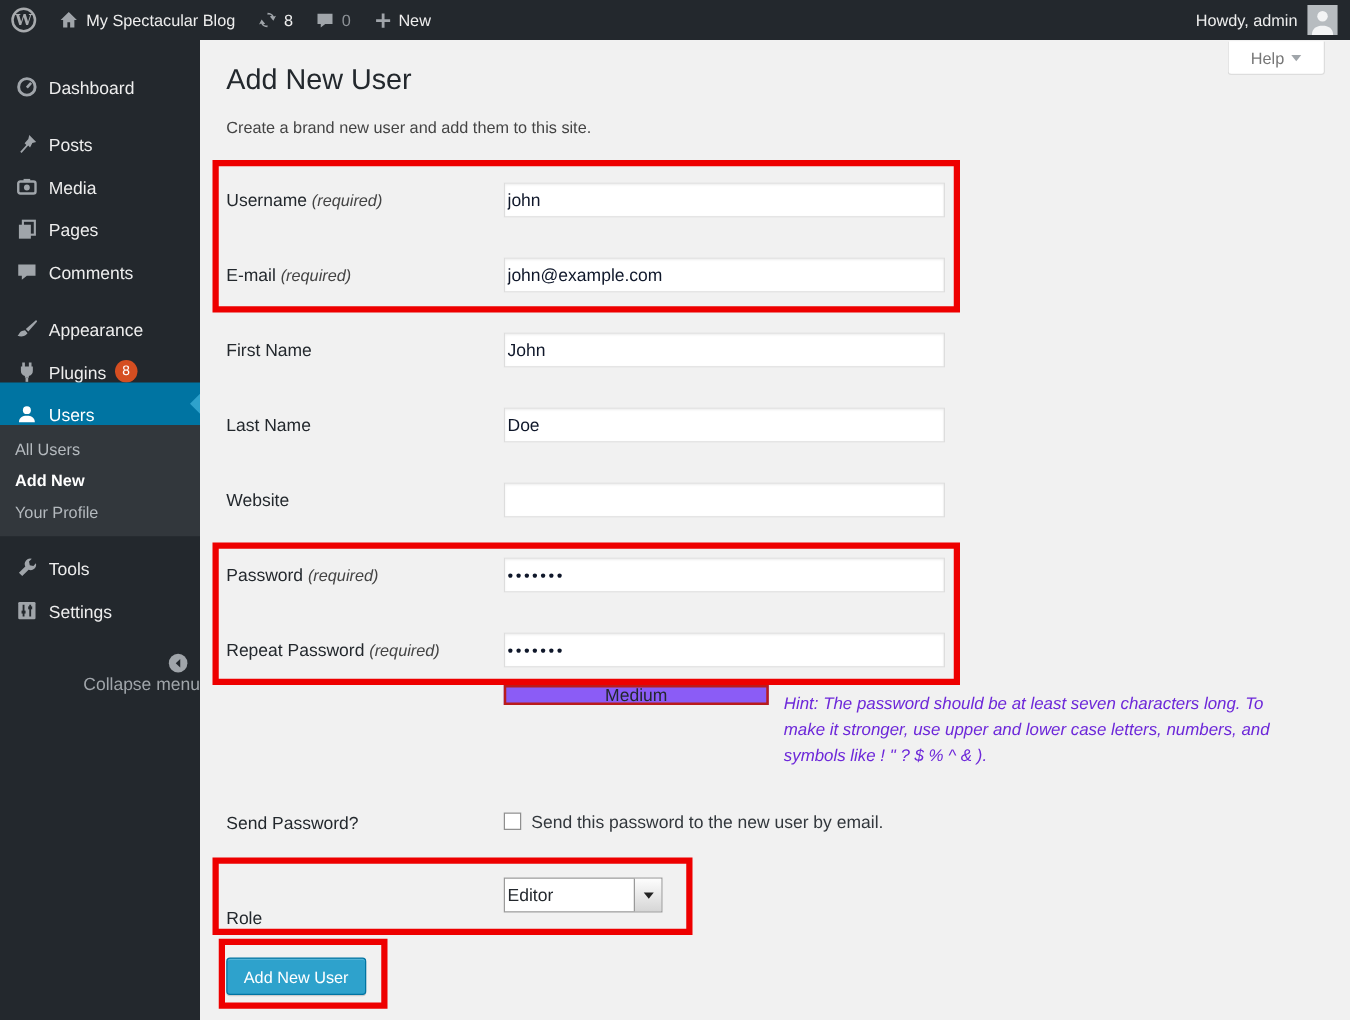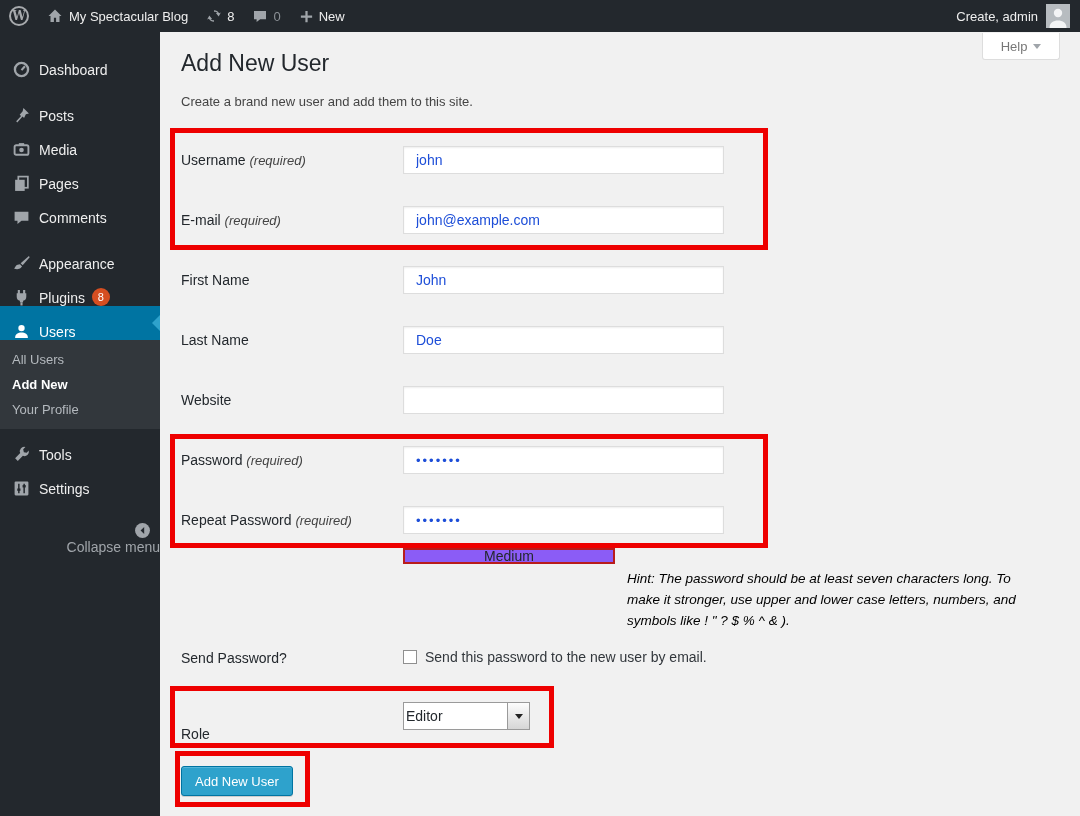--- a/index.html
+++ b/index.html
@@ -54,30 +54,30 @@
 
   .anno { position:absolute; border:5px solid #ee0000; pointer-events:none; z-index:30; }
   .anno1 { left:10px; top:96px;  width:598px; height:122px; }
   .anno2 { left:10px; top:402px; width:598px; height:114px; }
   .anno3 { left:10px; top:654px; width:384px; height:62px; }
   .anno4 { left:15px; top:719px; width:135px; height:56px; }
 
   .frow { position:absolute; left:21px; width:880px; height:28px; }
   .flabel { position:absolute; left:0; top:6px; width:218px; font-size:14px; color:#23282d; }
   .req { font-style:italic; font-size:13px; color:#444; }
-  .txt { position:absolute; left:222px; top:0; width:321px; height:28px; background:#fff;
-         border:1px solid #ddd; padding:0 12px; font-family:"Liberation Sans",sans-serif;
-         font-size:14px; color:#1d4ed8; box-shadow:inset 0 1px 2px rgba(0,0,0,.07); }
+  .txt { position:absolute; left:222px; top:0; width:353px; height:28px; background:#fff;
+         border:1px solid #ddd; padding:0 2px; font-family:"Liberation Sans",sans-serif;
+         font-size:14px; color:#0f172a; box-shadow:inset 0 1px 2px rgba(0,0,0,.07); }
   .pwd { letter-spacing:2px; font-size:13px; }
 
   .strength { position:absolute; left:243px; top:516px; width:212px; height:16px;
               background:#8b5cf6; border:2px solid #b91c1c; display:flex; align-items:center;
               justify-content:center; font-size:14px; color:#23282d; }
   .hint { position:absolute; left:203px; top:520px; width:682px; font-size:13.5px;
-          font-style:italic; color:#000000; line-height:21px;margin-top:16px; }
+          font-style:italic; color:#6d28d9; line-height:21px; }
   .hint-spacer { float:left; width:264px; height:44px; }
 
   .cbx { position:absolute; left:222px; top:4px; width:14px; height:14px; background:#fff;
          border:1px solid #8f8f8f; cursor:pointer; }
   .cbx-label { position:absolute; left:244px; top:3px; font-size:14px; color:#32373c; }
 
   .select { position:absolute; left:222px; top:0; width:127px; height:28px; background:#fff;
             border:1px solid #9a9a9a; display:flex; align-items:stretch; cursor:pointer; }
   .select-value { flex:1; display:flex; align-items:center; padding-left:2px; font-size:14px; color:#23282d; }
   .select-btn { width:22px; border-left:1px solid #9a9a9a;
@@ -128,21 +128,21 @@
     <div class="tb-item">
       <span style="margin-right:5px;">
         <svg width="15" height="15" viewBox="0 0 16 16" fill="#a0a5aa">
             <path d="M6.8 2h2.4v4.8H14v2.4H9.2V14H6.8V9.2H2V6.8h4.8z"></path>
           </svg>
       </span>
       <span>New</span>
     </div>
     <div class="tb-right">
       <div class="tb-item" style="padding-right:0;">
-        <span>Create, admin</span>
+        <span>Howdy, admin</span>
         <span class="avatar">
           <svg width="24" height="24" viewBox="0 0 24 24">
               <rect width="24" height="24" fill="#b7bcc0"></rect>
               <circle cx="12" cy="9" r="4.2" fill="#f3f4f5"></circle>
               <path d="M3.5 24c0-5.5 3.8-7.5 8.5-7.5s8.5 2 8.5 7.5z" fill="#f3f4f5"></path>
             </svg>
         </span>
       </div>
     </div>
   </div>

